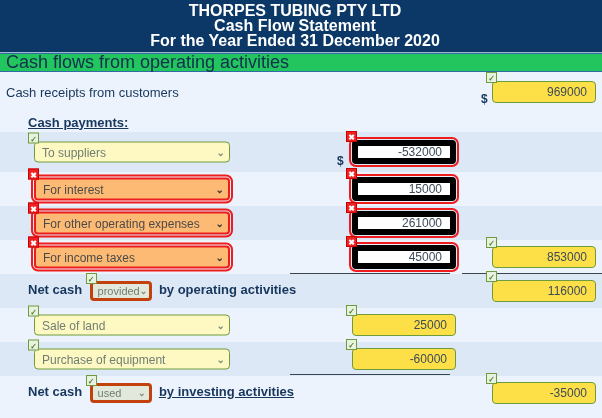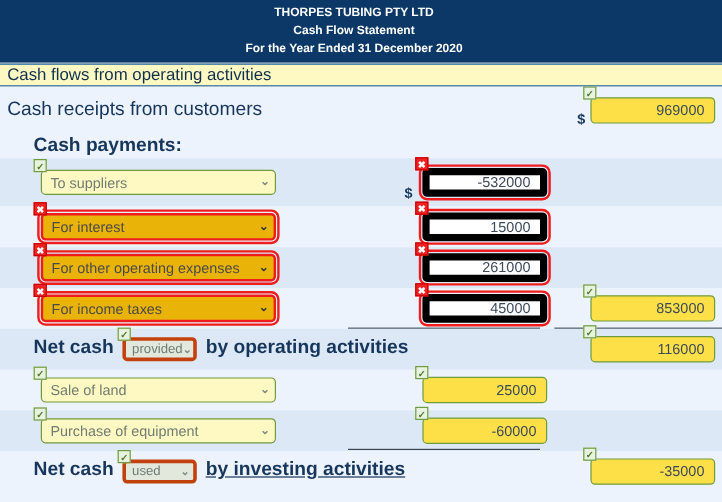--- a/index.html
+++ b/index.html
@@ -8,50 +8,50 @@
     background:#edf3fc;
     font-family:"Liberation Sans",sans-serif;
     font-size:12px;color:#16365c;
   }
   .sheet{position:relative;width:602px;height:418px;}
 
   
   .title-bar{
     background:#0b3866;color:#ffffff;
     text-align:center;padding:3px 12px 4px 0;
-    font-weight:bold;font-size:10px;line-height:15px;
+    font-weight:bold;font-size:16px;line-height:15px;
     border-bottom:1px solid #9fb6cc;
   }
   .title-bar div{white-space:nowrap;}
 
   
   .section-head{
-    background:#fef9c3;color:#10304f;
-    font-size:14px;font-weight:normal;
+    background:#22c55e;color:#10304f;
+    font-size:18px;font-weight:normal;
     padding:1px 0 2px 6px;
     height:14px;line-height:14px;
     border-top:1px solid #2f6ca3;
     border-bottom:1px solid #2f6ca3;
     position:relative;z-index:3;
   }
 
   
   .row{
     position:relative;
     display:flex;align-items:center;
     height:28px;
     box-sizing:border-box;
   }
   .row.lite{background:#edf3fc;}
   .row.dark{background:#dde8f7;}
   .row.tall{height:40px;}
   .row.mid{height:34px;}
 
   .lbl{
-    font-size:16px;color:#16365c;
+    font-size:13px;color:#16365c;
     white-space:nowrap;
   }
   .lbl.pad-a{padding-left:6px;}
   .lbl.pad-b{padding-left:28px;font-weight:bold;}
 
   
   .col-desc{position:absolute;left:34px;top:50%;transform:translateY(-50%);}
   .col-amt {position:absolute;left:352px;top:50%;transform:translateY(-50%);}
   .col-tot {position:absolute;left:492px;top:50%;transform:translateY(-50%);}
   .dollar{
@@ -83,21 +83,21 @@
   .sel .txt{flex:1;white-space:nowrap;overflow:hidden;}
   .sel .chev{
     font-size:10px;line-height:10px;font-weight:bold;
     margin-left:4px;
   }
   .sel.ok{
     background:#fef9c3;border:1px solid #6e9b3d;color:#6f7d72;
   }
   .sel.ok .chev{color:#7d8c80;}
   .sel.bad{
-    background:#eab308;
+    background:#fdba74;
     border:2px solid #ee1c1c;
     outline:2px solid #ee1c1c;
     outline-offset:1px;
     color:#4a4a4a;
     height:23px;
   }
   .sel.bad .chev{color:#333;}
 
   
   .sel-inline{
@@ -152,21 +152,21 @@
     <span class="lbl pad-a">Cash receipts from customers</span>
     <span class="dollar" style="left:481px;top:20px;">$</span>
     <span class="col-tot">
       <span class="ctl">
         <span class="badge ok">✓</span>
         <span class="num ok">969000</span>
       </span>
     </span>
   </div>
 
-  <div class="row lite" style="height:20px;">
+  <div class="row lite" style="height:20px;text-decoration:underline;">
     <span class="lbl pad-b">Cash payments:</span>
   </div>
 
   <div class="row tall dark">
     <span class="col-desc">
       <span class="ctl">
         <span class="badge ok">✓</span>
         <span class="sel ok">
           <span class="txt">To suppliers</span>
           <span class="chev">⌄</span>

